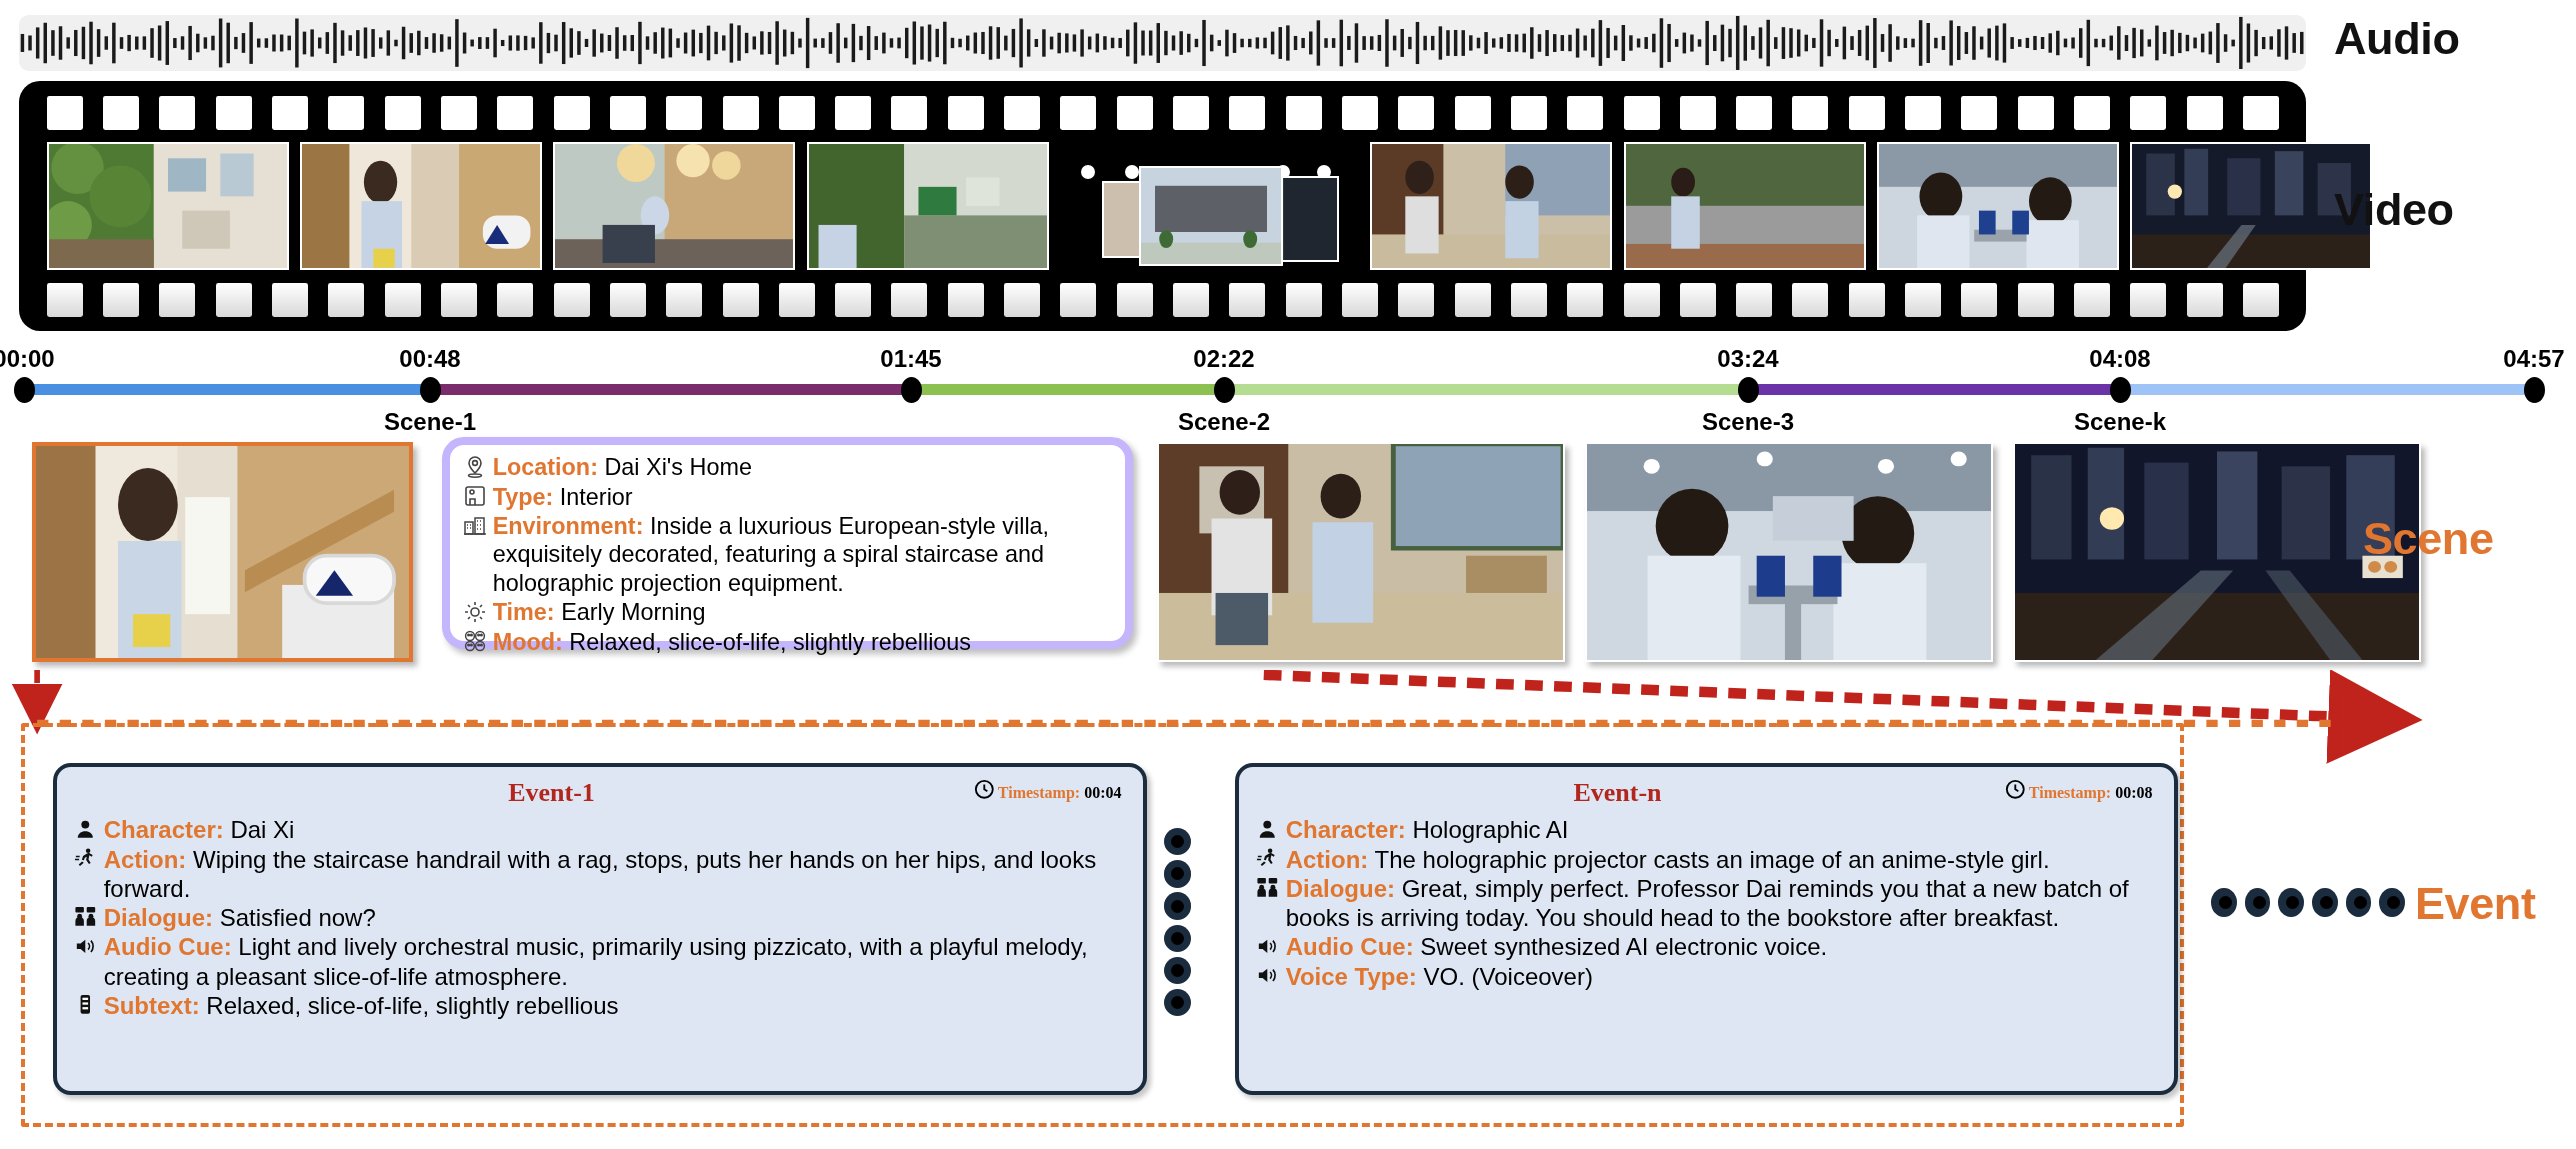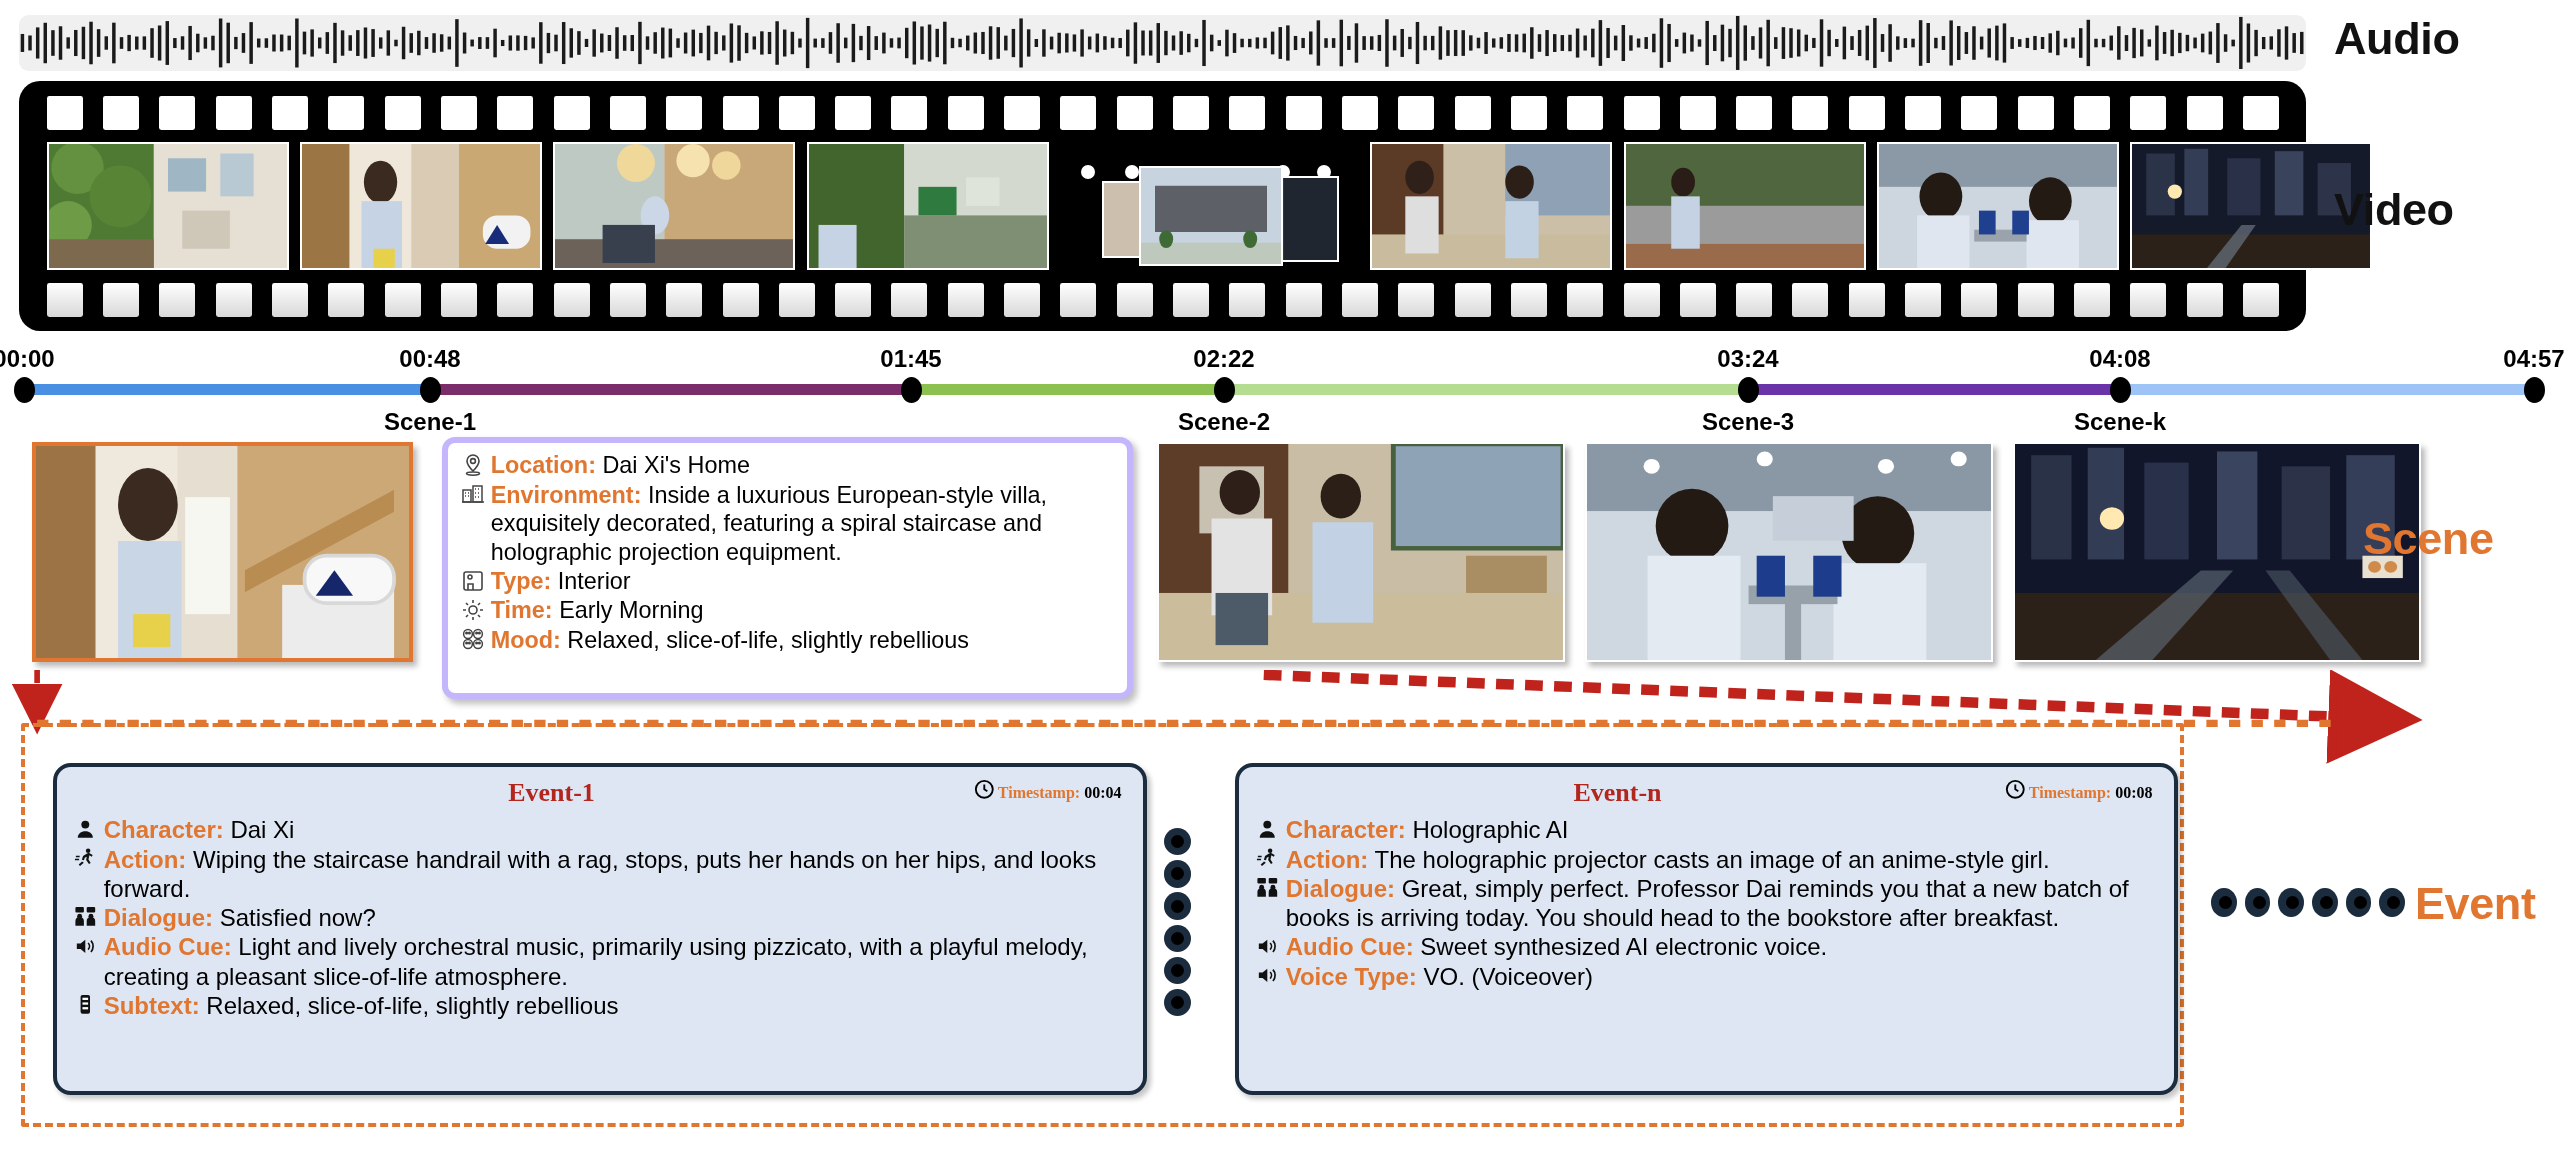--- a/index.html
+++ b/index.html
@@ -77,22 +77,22 @@
 
   
   #scene-row{position:absolute;left:0;top:442px;width:2576px;height:234px;}
   .scene-thumb{
     position:absolute;top:0;height:220px;
     border:2.4px solid #ffffff;box-sizing:border-box;overflow:hidden;
     box-shadow:4px 4.8px 5.6px rgba(0,0,0,.28);background:#bbb;
   }
   .scene-thumb.selected{border:4px solid #e0762f;}
   #scene-card{
-    position:absolute;left:442px;top:-4.8px;width:691px;height:262px;
-    background:#ffffff;border:6px solid #c4b5fd;border-radius:13px;
+    position:absolute;left:442px;top:-4.8px;width:691px;height:212px;
+    background:#ffffff;border:8px solid #c4b5fd;border-radius:22px;
     box-shadow:4px 4.8px 6.5px rgba(0,0,0,.25);
     box-sizing:border-box;padding:8px 11.3px 0 11.3px;
   }
   .kv{display:flex;align-items:flex-start;font-size:23.4px;line-height:1.22;
       margin-bottom:0.8px;}
   .kv .ic{flex:0 0 27.4px;width:27.4px;height:27.4px;margin-right:4px;
           display:flex;align-items:center;justify-content:center;}
   .kv .txt{flex:1 1 auto;color:#000000;}
   .kv .k{color:#e0762f;font-weight:bold;}
   #label-scene{left:2363px;top:513px;font-size:45px;color:#e0762f;}
@@ -734,43 +734,43 @@
           <ellipse cx="12" cy="20.6" rx="6.5" ry="1.6"></ellipse>
         </svg>
       </span>
       <span class="txt">
         <span class="k">Location:</span>
         <span>Dai Xi's Home</span>
       </span>
     </div>
     <div class="kv">
       <span class="ic">
+        <svg width="24" height="24" viewBox="0 0 24 24" fill="none" stroke="#444" stroke-width="1.6">
+          <rect x="3" y="3" width="18" height="18" rx="2"></rect>
+          <path d="M7 21v-6h5v6"></path>
+            <circle cx="9" cy="8" r="2"></circle>
+        </svg>
+      </span>
+      <span class="txt">
+        <span class="k">Type:</span>
+        <span>Interior</span>
+      </span>
+    </div>
+    <div class="kv">
+      <span class="ic">
         <svg width="24" height="24" viewBox="0 0 24 24" fill="none" stroke="#444" stroke-width="1.5">
           <rect x="2" y="8" width="8" height="12"></rect>
             <rect x="12" y="4" width="9" height="16"></rect>
           <path d="M4 11h1M7 11h1M4 14h1M7 14h1M14 7h1M17 7h1M14 11h1M17 11h1M14 15h1M17 15h1"></path>
           <path d="M1 20h22"></path>
         </svg>
       </span>
       <span class="txt">
         <span class="k">Environment:</span>
         <span>Inside a luxurious European-style villa, exquisitely decorated, featuring a spiral staircase and holographic projection equipment.</span>
-      </span>
-    </div>
-    <div class="kv">
-      <span class="ic">
-        <svg width="24" height="24" viewBox="0 0 24 24" fill="none" stroke="#444" stroke-width="1.6">
-          <rect x="3" y="3" width="18" height="18" rx="2"></rect>
-          <path d="M7 21v-6h5v6"></path>
-            <circle cx="9" cy="8" r="2"></circle>
-        </svg>
-      </span>
-      <span class="txt">
-        <span class="k">Type:</span>
-        <span>Interior</span>
       </span>
     </div>
     <div class="kv">
       <span class="ic">
         <svg width="24" height="24" viewBox="0 0 24 24" fill="none" stroke="#444" stroke-width="1.6">
           <circle cx="12" cy="12" r="4"></circle>
           <path d="M12 2v3M12 19v3M2 12h3M19 12h3M5 5l2 2M17 17l2 2M19 5l-2 2M7 17l-2 2"></path>
         </svg>
       </span>
       <span class="txt">

